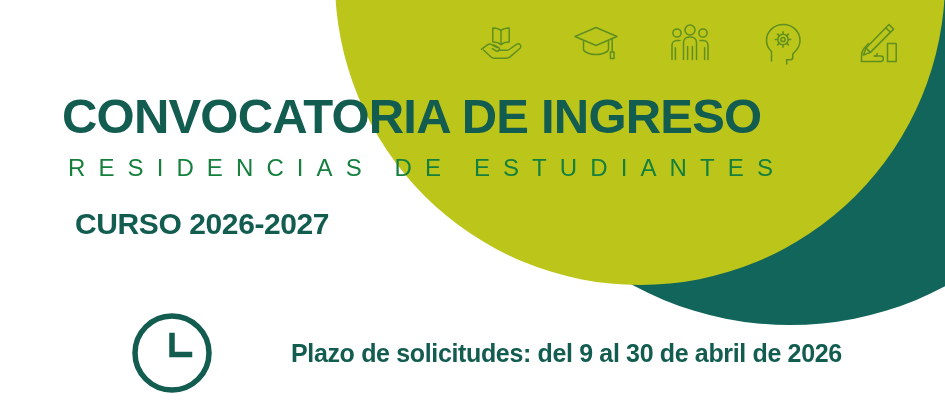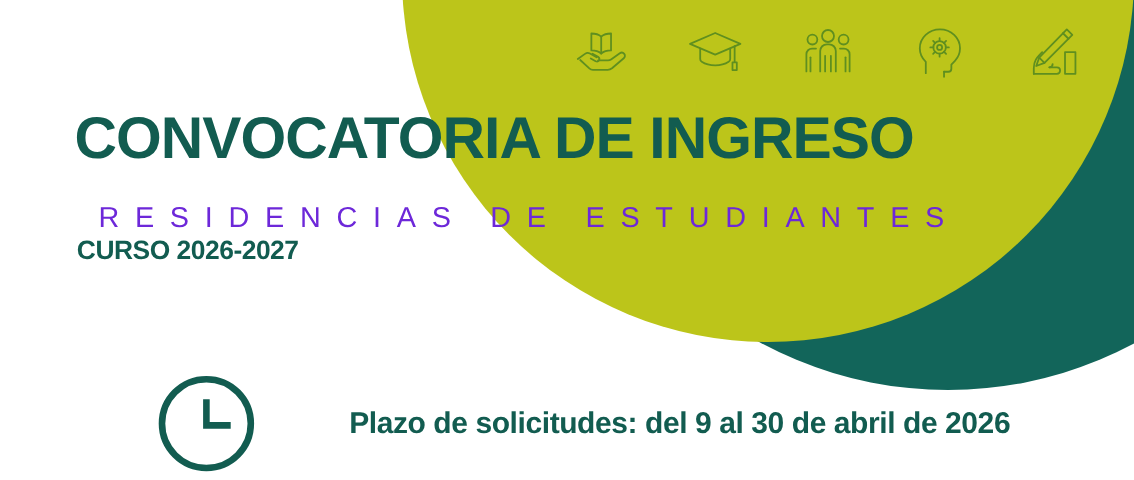--- a/index.html
+++ b/index.html
@@ -62,34 +62,34 @@
     line-height: 1;
     font-weight: bold;
     letter-spacing: -0.8px;
     color: #125c50;
     white-space: nowrap;
   }
   .subhead {
     position: absolute;
     left: 64px;
     top: 152px;
-    margin: 18px;
+    margin: 4px;
     font-size: 24px;
     line-height: 1;
     font-weight: 400;
     letter-spacing: 13.1px;
-    color: #6d28d9;
+    color: #15803d;
     white-space: nowrap;
   }
   .course {
     position: absolute;
     left: 64px;
     top: 198px;
-    margin: 0;
-    font-size: 22px;
+    margin: 11px;
+    font-size: 30px;
     line-height: 1;
     font-weight: bold;
     letter-spacing: -0.4px;
     color: #125c50;
     white-space: nowrap;
   }
 
   
   .deadline-row {
     position: absolute;

